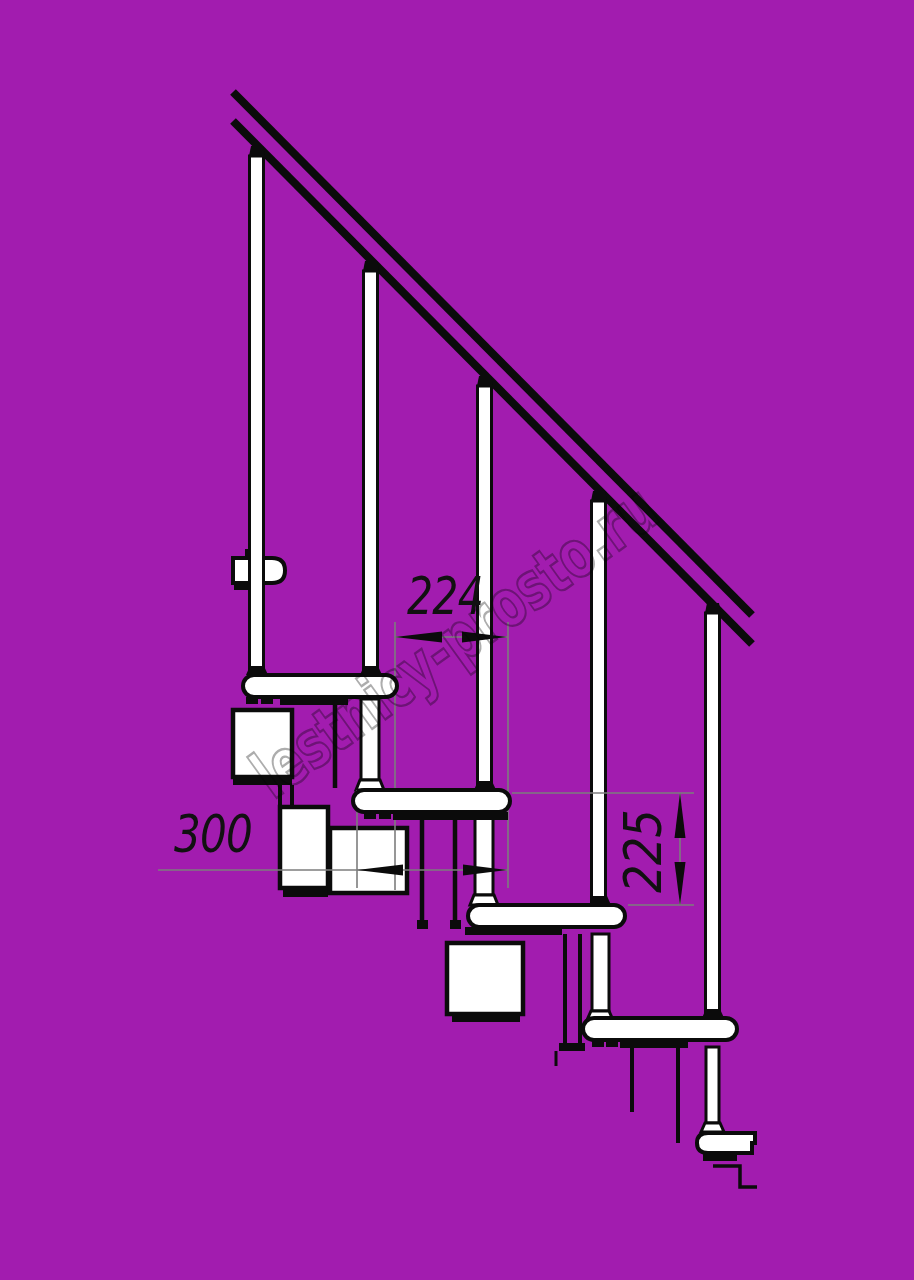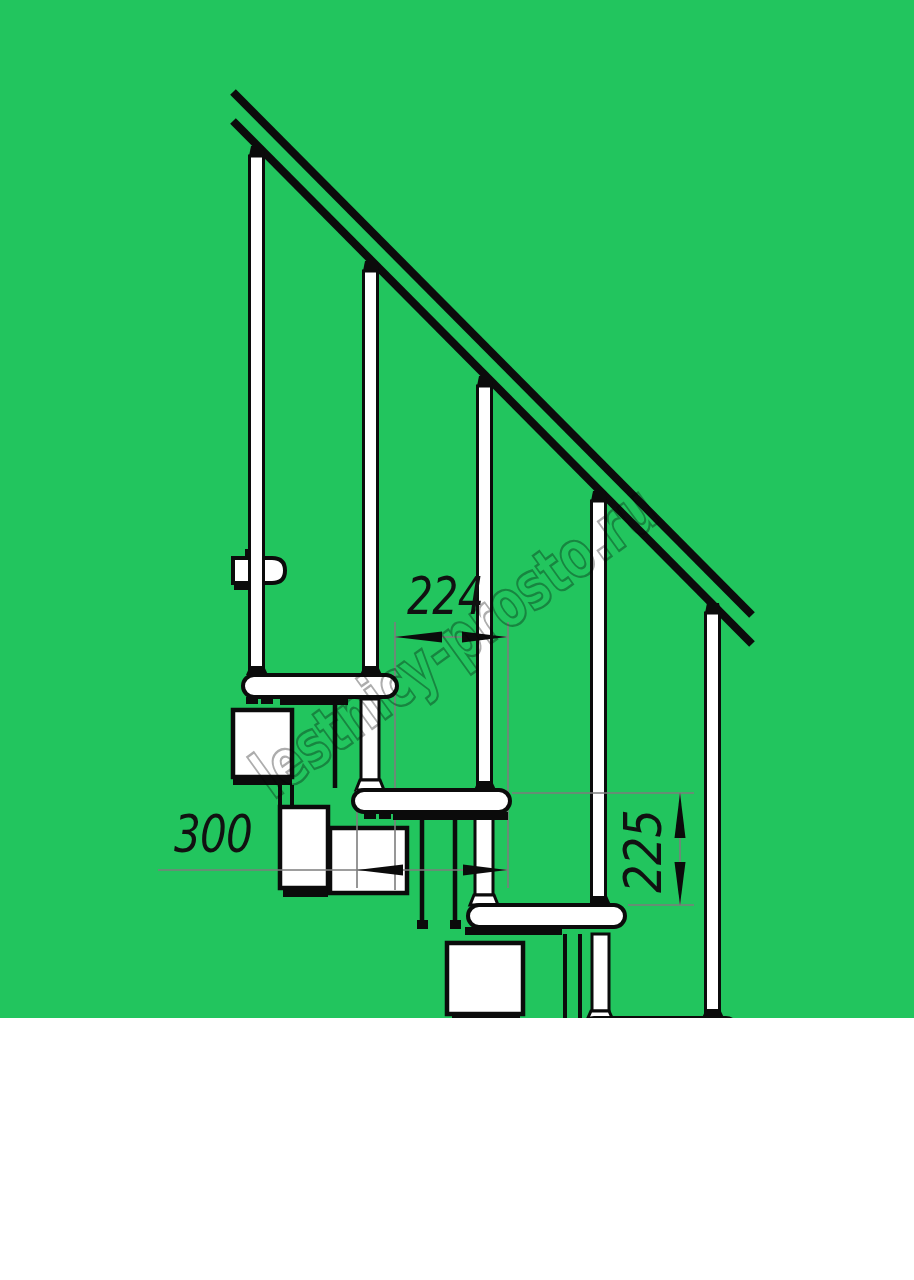--- a/index.html
+++ b/index.html
@@ -1,16 +1,16 @@
 <!DOCTYPE html>
 <html><head>
 <meta charset="utf-8">
 <style>
   html,body{margin:0;padding:0;background:#fff;}
-  .page{position:relative;width:914px;height:1018px;background:#22c55e;overflow:hidden;
+  .page{position:relative;width:914px;height:1280px;background:#a21caf;overflow:hidden;
         font-family:"DejaVu Sans",sans-serif;}
   svg{position:absolute;left:0;top:0;display:block;}
   .ln{stroke:#0b0b0b;fill:none;}
   .wbox{fill:#ffffff;stroke:#0b0b0b;}
   .blk{fill:#0b0b0b;stroke:none;}
   .thin{stroke:#7d7d7d;stroke-width:1.6;fill:none;}
   .dimtxt{fill:#111;font-family:"DejaVu Sans",sans-serif;font-style:italic;
           font-size:52px;letter-spacing:-1px;}
   .wm{font-family:"DejaVu Sans",sans-serif;font-weight:bold;font-size:66px;
       fill:#ffffff;fill-opacity:.35;stroke:#9f9f9f;stroke-opacity:.85;stroke-width:2.4px;}

